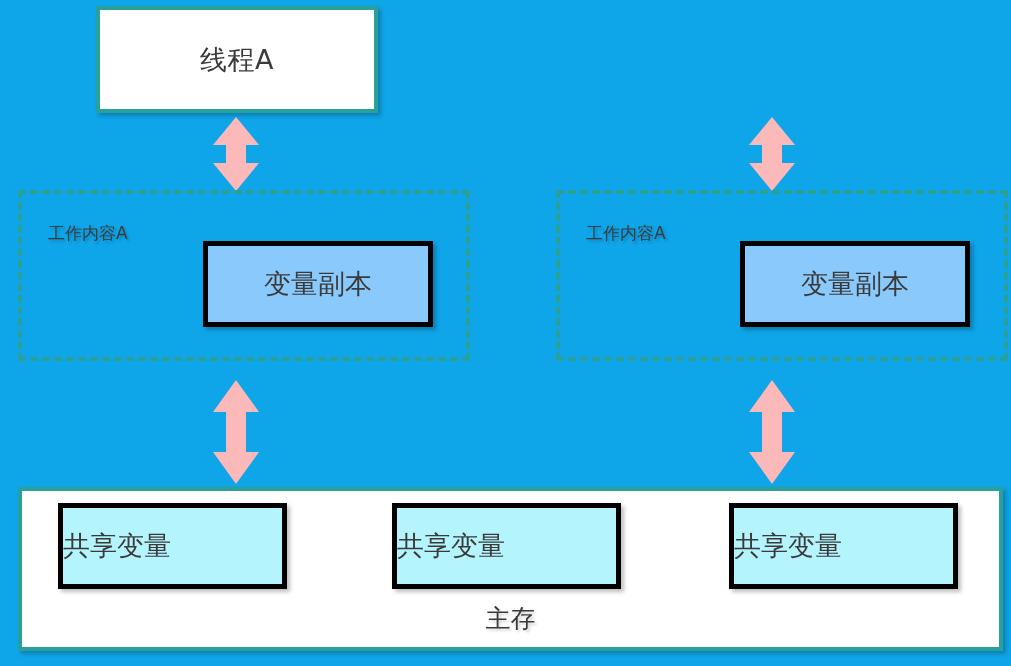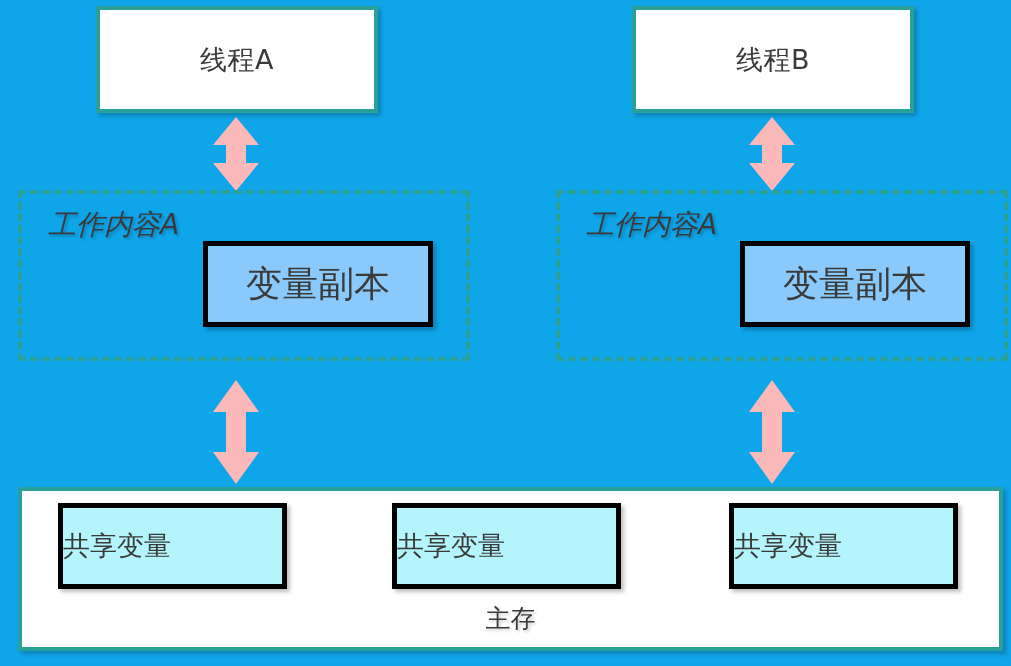--- a/index.html
+++ b/index.html
@@ -37,38 +37,37 @@
   }
 
   .work-box {
     border: 4px dashed #2aa198;
     background: transparent;
     border-radius: 2px;
   }
   .work-label {
     position: absolute;
     left: 26px;
-    top: 12px;
-    font-size: 28px;
+    top: 28px;
+    font-size: 17px;
     color: #3a3a3a;
     text-shadow: 2px 2px 3px rgba(0,0,0,0.22);
     white-space: nowrap;
-    font-style: italic;
   }
 
   .var-copy-box {
     border: 5px solid #000000;
     background: #8ac9fb;
     box-shadow: 3px 3px 4px rgba(0,0,0,0.25);
     display: flex;
     align-items: center;
     justify-content: center;
   }
   .var-copy-label {
-    font-size: 36px;
+    font-size: 27px;
     color: #3a3a3a;
   }
 
   .mem-box {
     border: 4px solid #2aa198;
     background: #ffffff;
     box-shadow: 3px 3px 4px rgba(0,0,0,0.22);
   }
   .mem-label {
     position: absolute;
@@ -98,23 +97,20 @@
 </style>
 </head>
 <body>
 
 <div id="canvas">
 
   <div class="abs thread-box" style="left:96px; top:6px; width:282px; height:107px;">
     <span class="thread-label">线程A</span>
   </div>
 
-  <div class="abs thread-box" style="left:632px; top:6px; width:282px; height:107px;">
-    <span class="thread-label">线程B</span>
-  </div>
 
   <div class="arrow-wrap" style="left:206px; top:115px;">
     <svg width="60" height="78" viewBox="0 0 60 78">
       <polygon points="30,2 53,30 40,30 40,48 53,48 30,76 7,48 20,48 20,30 7,30" fill="#fbb9b9"></polygon>
     </svg>
   </div>
 
   <div class="arrow-wrap" style="left:742px; top:115px;">
     <svg width="60" height="78" viewBox="0 0 60 78">
       <polygon points="30,2 53,30 40,30 40,48 53,48 30,76 7,48 20,48 20,30 7,30" fill="#fbb9b9"></polygon>

